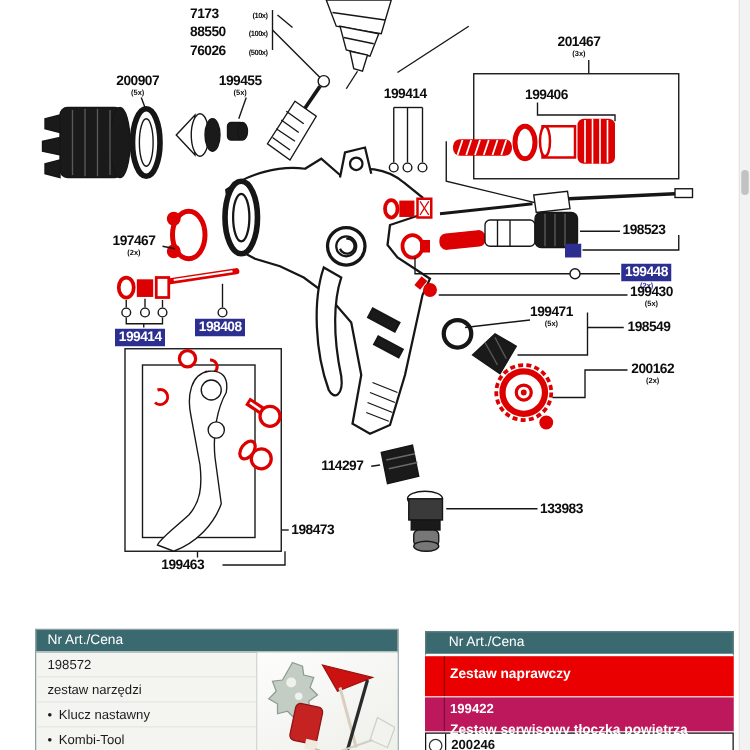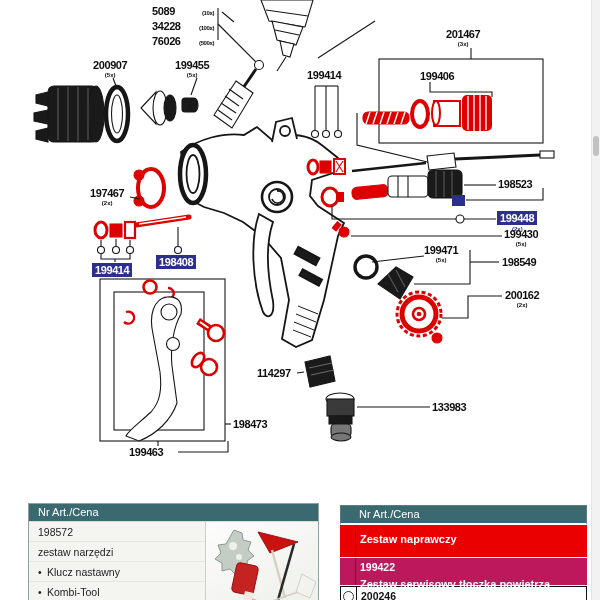--- a/index.html
+++ b/index.html
@@ -294,25 +294,25 @@
       <rect x="327" y="399" width="27" height="17" fill="#3a3a3a"></rect>
       <rect x="329" y="416" width="23" height="8" fill="#1a1a1a"></rect>
       <rect x="331" y="424" width="20" height="13" rx="4" fill="#777"></rect>
       <ellipse cx="341" cy="437" rx="10" ry="4" fill="#777"></ellipse>
       <line x1="357" y1="407" x2="430" y2="407"></line>
     </g>
   </g>
 </svg>
 
 <div class="rowlabel" style="left:152px;top:6px">
-      <span>5089</span>
+      <span>7173</span>
       <span class="qty">(10x)</span>
     </div>
 <div class="rowlabel" style="left:152px;top:21px">
-      <span>34228</span>
+      <span>88550</span>
       <span class="qty">(100x)</span>
     </div>
 <div class="rowlabel" style="left:152px;top:36px">
       <span>76026</span>
       <span class="qty">(500x)</span>
     </div>
 
 <div class="plabel" style="left:93px;top:60px">
       <span>200907</span>
       <span class="qty">(5x)</span>

